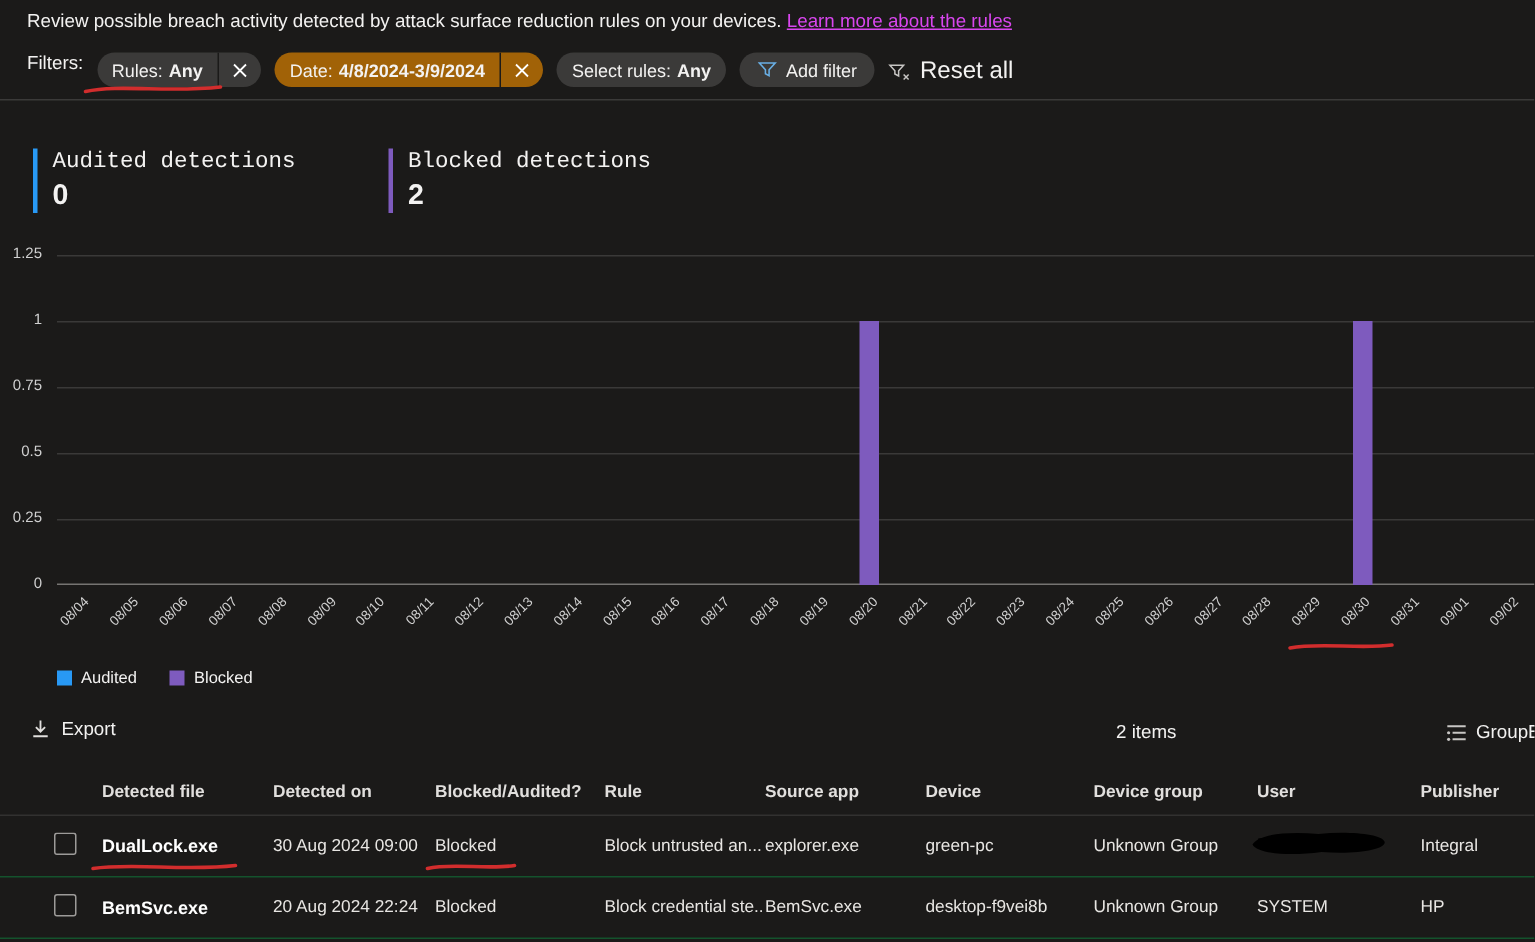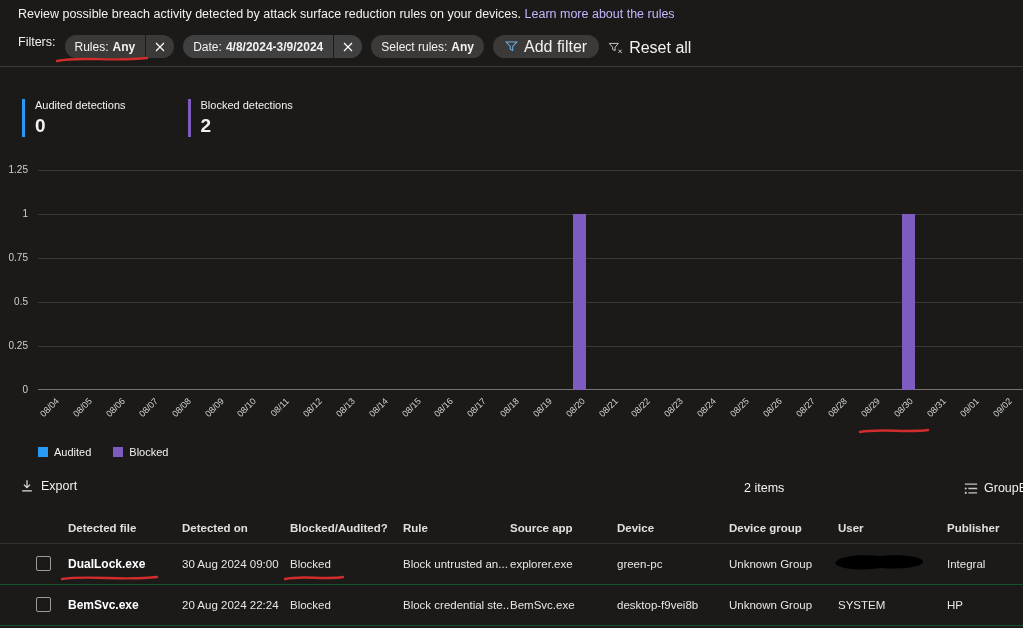--- a/index.html
+++ b/index.html
@@ -5,37 +5,37 @@
   * { margin:0; padding:0; box-sizing:border-box; }
   html,body { width:1023px; height:628px; }
   body {
     background:#1b1a19; color:#f3f2f1; overflow:hidden; position:relative;
     font-family:"Liberation Sans", sans-serif; font-size:12.5px;
   }
   .page { position:absolute; inset:0; }
 
   
   .topline { position:absolute; left:18px; top:7px; white-space:nowrap; }
-  .topline a { color:#c4b5fd; cursor:pointer; }
+  .topline a { color:#d946ef; text-decoration:underline; cursor:pointer; }
 
   
   .filters-row { position:absolute; left:18px; top:35px; height:26px; display:flex; gap:9px; }
   .pill { display:flex; align-items:stretch; height:23px; border-radius:12px; background:#3b3a39; overflow:hidden; font-size:12px; cursor:pointer; }
-  .pill.blue { background:#404040; }
+  .pill.blue { background:#a16207; }
   .pill .pill-label { display:flex; align-items:center; padding:0 10px; white-space:nowrap; }
   .pill .pill-label b { margin-left:4px; }
   .pill .pill-x { display:flex; align-items:center; padding:0 9px; border-left:1px solid #1b1a19; cursor:pointer; }
-  .btn-pill { display:flex; align-items:center; gap:6px; height:23px; border-radius:12px; background:#3b3a39; padding:0 12px; font-size:16px; cursor:pointer; white-space:nowrap; }
+  .btn-pill { display:flex; align-items:center; gap:6px; height:23px; border-radius:12px; background:#3b3a39; padding:0 12px; font-size:12px; cursor:pointer; white-space:nowrap; }
   .reset-all { display:flex; align-items:center; gap:6px; font-size:16px; cursor:pointer; white-space:nowrap; }
   .divider { position:absolute; left:0; right:0; top:66px; height:1px; background:#3b3a39; }
 
   
   .metrics { position:absolute; left:22px; top:99px; display:flex; gap:62px; }
   .metric { border-left:3px solid #888; padding-left:10px; }
-  .metric .m-label { font-size:11px; color:#f3f2f1; }
+  .metric .m-label { font-size:15px; color:#f3f2f1;font-family:Liberation Mono, monospace; }
   .metric .m-value { font-size:19px; font-weight:bold; margin-top:4px; }
 
   
   .chart-yaxis { position:absolute; left:0; top:170px; width:30px; height:222px; }
   .ytick { position:absolute; left:0; right:2px; text-align:right; font-size:10px; color:#d0d0d0; }
   .chart-plot { position:absolute; left:38px; top:170px; width:985px; height:220px; }
   .gridline { position:absolute; left:0; right:0; height:1px; background:#3a3938; }
   .gridline.zero { background:#767472; }
   .bar { position:absolute; bottom:0; width:13px; }
   .chart-xaxis { position:absolute; left:38px; top:394px; width:985px; height:48px; }

